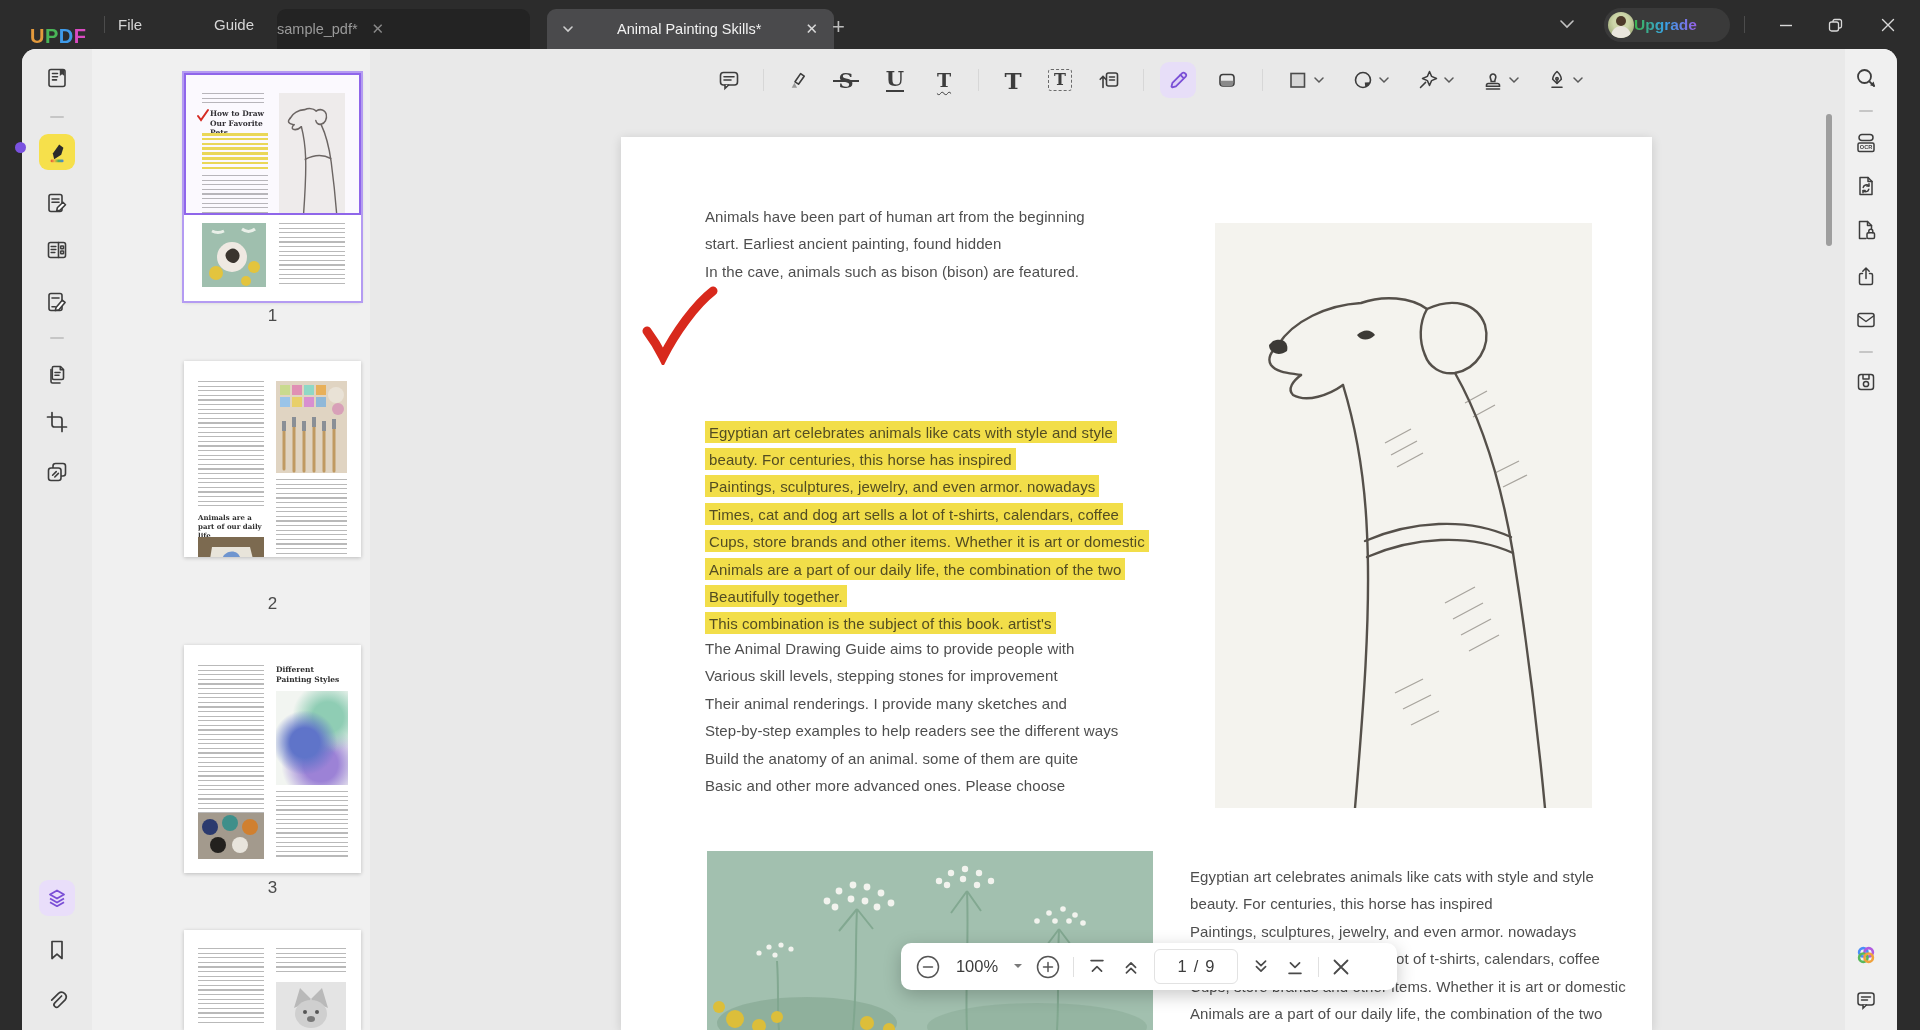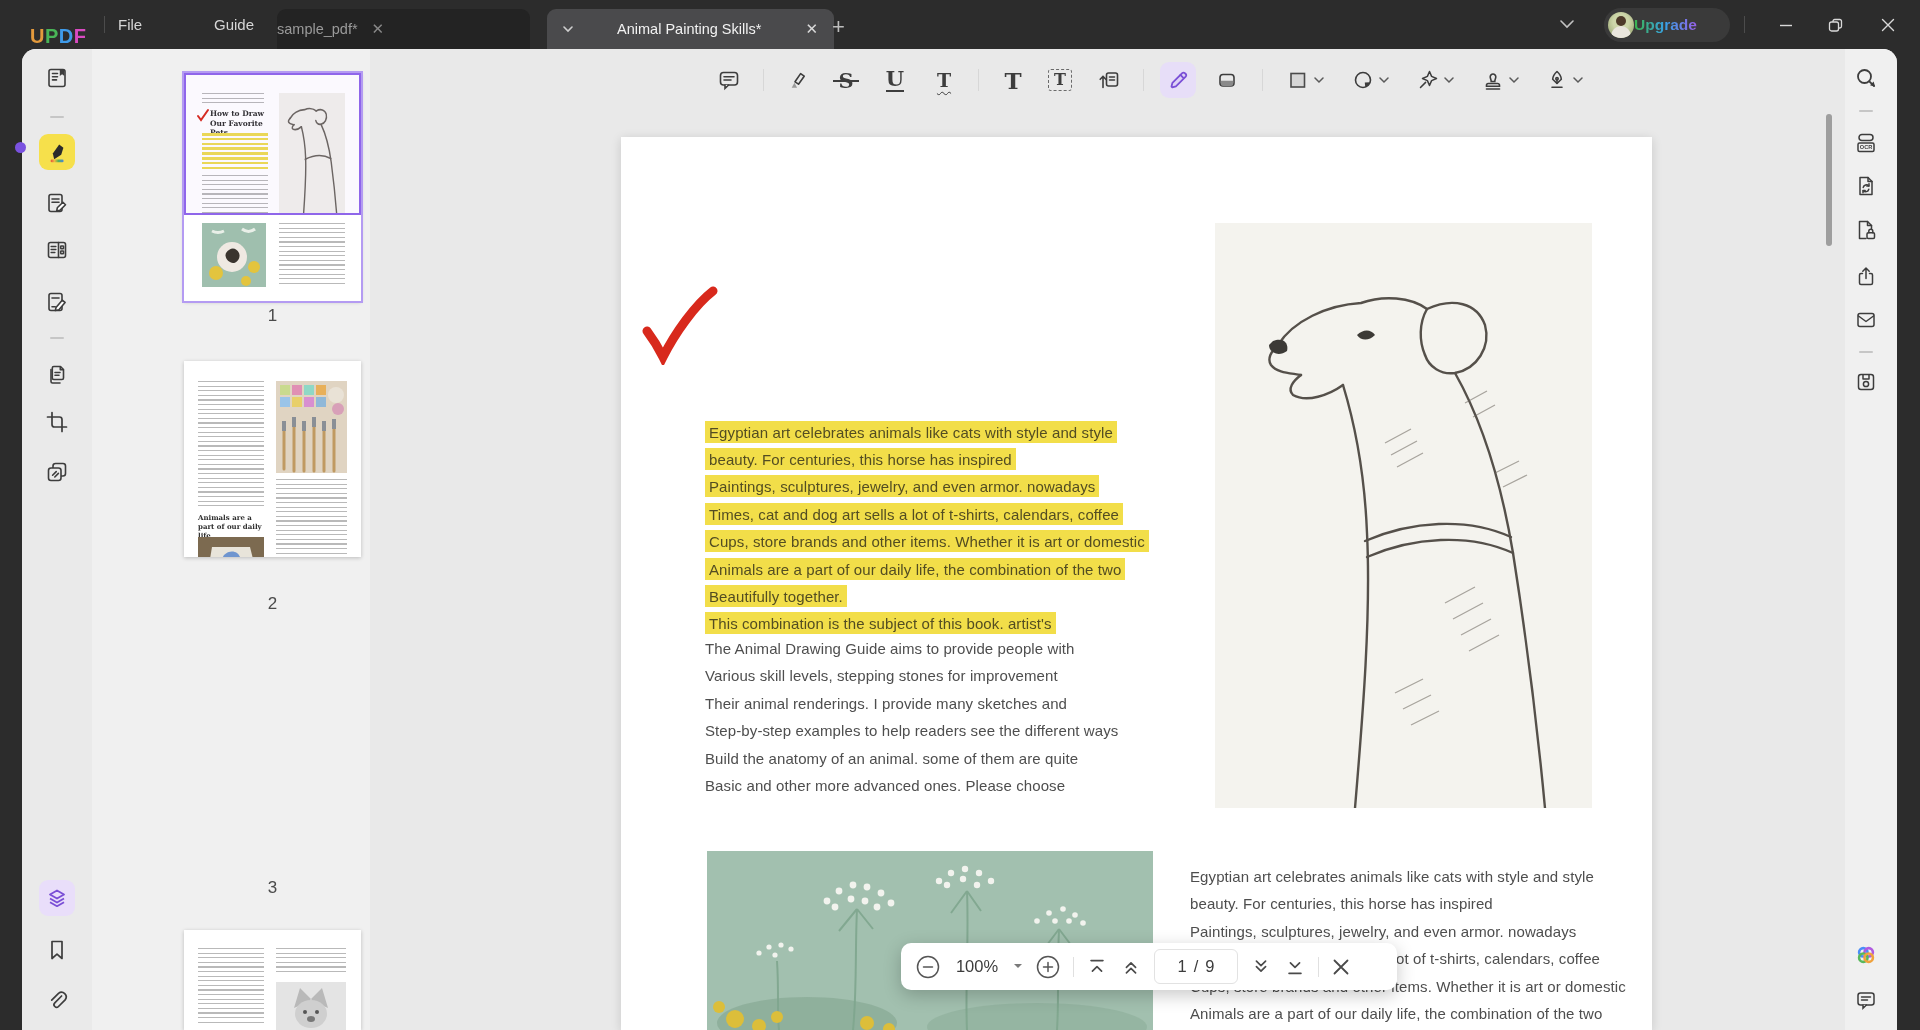--- a/index.html
+++ b/index.html
@@ -280,20 +280,38 @@
     <div class="mini-title" style="left:14px;top:152px;width:72px;font-size:7px;line-height:9px">Animals are a part of our daily life</div>
     <svg class="abs" style="left:14px;top:176px" width="66" height="40" viewBox="0 0 66 40">
       <rect width="66" height="40" fill="#7c6a50"></rect>
         <path d="M14 10h38l6 24H10z" fill="#e8e4da"></path>
         <path d="M26 18c6-6 14-4 16 2 2 7-6 12-11 9s-8-7-5-11z" fill="#6f95cf"></path>
     </svg>
     <div class="tl" style="left:92px;top:118px;width:71px;height:98px"></div>
   </div>
   <div class="page-num" style="top:594px">2</div>
 
+  <div class="thumb" style="top:645px;height:228px">
+    <div class="tl" style="left:14px;top:20px;width:66px;height:190px"></div>
+    <div class="mini-title" style="left:92px;top:20px;width:72px;font-size:7.5px;line-height:10px">Different Painting Styles</div>
+    <div class="abs" style="left:92px;top:46px;width:72px;height:94px;background:
+      radial-gradient(circle at 40% 55%, #5f74c9 0 22%, rgba(95,116,201,0) 48%),
+      radial-gradient(circle at 72% 28%, #8fcdb4 0 18%, rgba(143,205,180,0) 42%),
+      radial-gradient(circle at 62% 78%, #9c82d6 0 20%, rgba(156,130,214,0) 46%),
+      #f2f5f1"></div>
+    <svg class="abs" style="left:14px;top:168px" width="66" height="46" viewBox="0 0 66 46">
+      <rect width="66" height="46" fill="#a39a8d"></rect>
+      <circle cx="12" cy="14" r="8" fill="#2b3a6e"></circle>
+        <circle cx="32" cy="10" r="8" fill="#3e8f8a"></circle>
+        <circle cx="52" cy="14" r="8" fill="#d08030"></circle>
+        <circle cx="20" cy="32" r="8" fill="#23211e"></circle>
+        <circle cx="42" cy="32" r="8" fill="#e8e4dc"></circle>
+    </svg>
+    <div class="tl" style="left:92px;top:146px;width:72px;height:68px"></div>
+  </div>
   <div class="page-num" style="top:878px">3</div>
 
   <div class="thumb" style="top:930px;height:100px">
     <div class="tl" style="left:14px;top:18px;width:66px;height:78px"></div>
     <div class="tl" style="left:92px;top:18px;width:70px;height:28px"></div>
     <svg class="abs" style="left:92px;top:52px" width="70" height="48" viewBox="0 0 70 48">
       <rect width="70" height="48" fill="#e4e4e4"></rect>
       <path d="M18 26L24 6l12 12zM52 26L46 6 34 18z" fill="#b9b9b9"></path>
         <ellipse cx="35" cy="32" rx="16" ry="14" fill="#cfcfcf"></ellipse>
         <circle cx="29" cy="30" r="2" fill="#555"></circle>
@@ -395,20 +413,23 @@
         <circle cx="12" cy="10.8" r="1.2"></circle>
         <path d="M12 12v3.2"></path>
         <path d="M7 19.2h10"></path>
       </svg>
   </div>
   <svg class="caret" style="left:1573px" viewBox="0 0 10 7">
       <path d="M1 1l4 4 4-4" fill="none" stroke="#5a5a5a" stroke-width="1.5" stroke-linecap="round"></path>
     </svg>
 
   <div class="page">
+    <div class="doc-text pre" style="left:84px;top:66px;width:560px">Animals have been part of human art from the beginning
+start. Earliest ancient painting, found hidden
+In the cave, animals such as bison (bison) are featured.</div>
 
     <svg class="abs" style="left:16px;top:148px" width="96" height="80" viewBox="0 0 96 80">
       <path d="M10 46 C 16 54, 22 64, 26 72 C 38 48, 58 20, 76 6" fill="none" stroke="#d8291c" stroke-width="9" stroke-linecap="round"></path>
     </svg>
 
 
     <div class="doc-text pre" style="left:84px;top:281px;width:520px"><span class="hl">Egyptian art celebrates animals like cats with style and style
 beauty. For centuries, this horse has inspired
 Paintings, sculptures, jewelry, and even armor. nowadays
 Times, cat and dog art sells a lot of t-shirts, calendars, coffee

